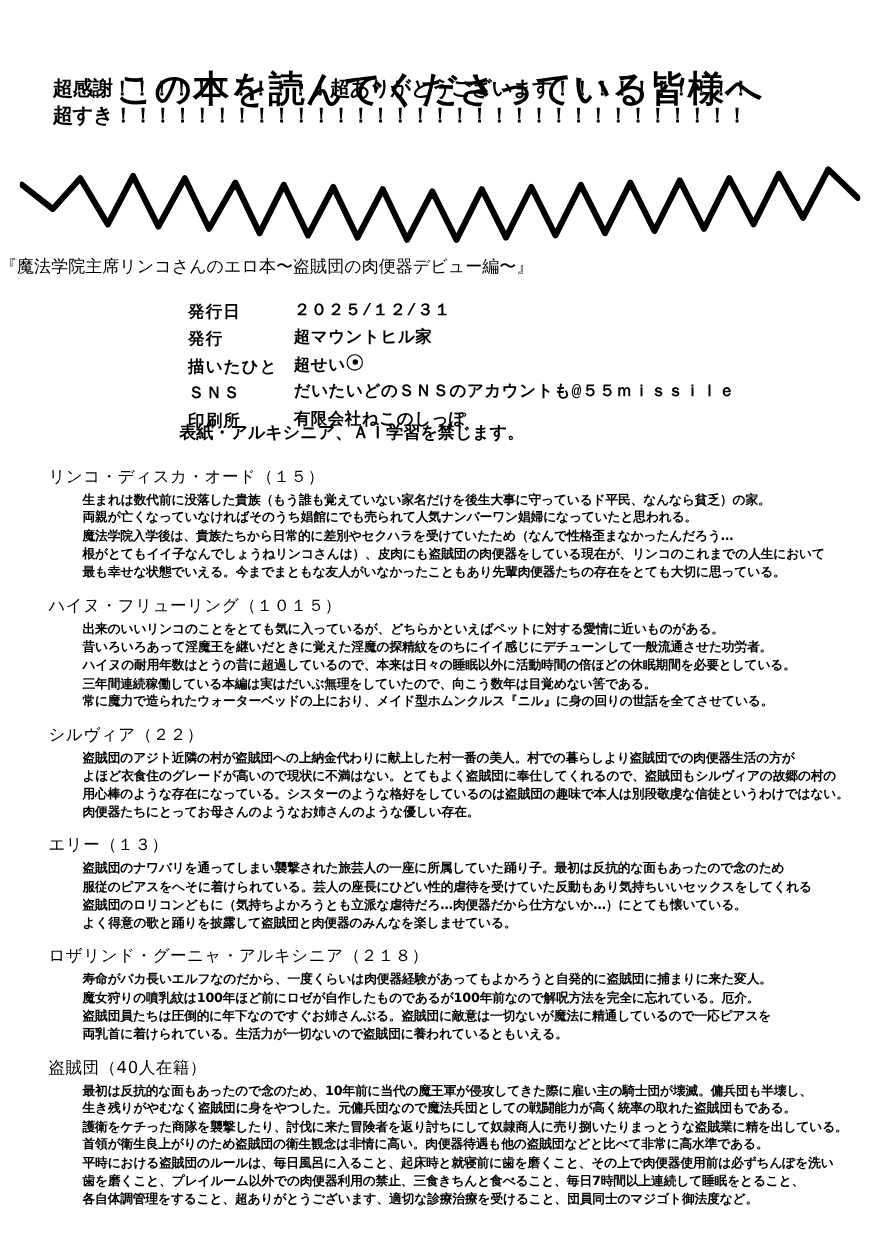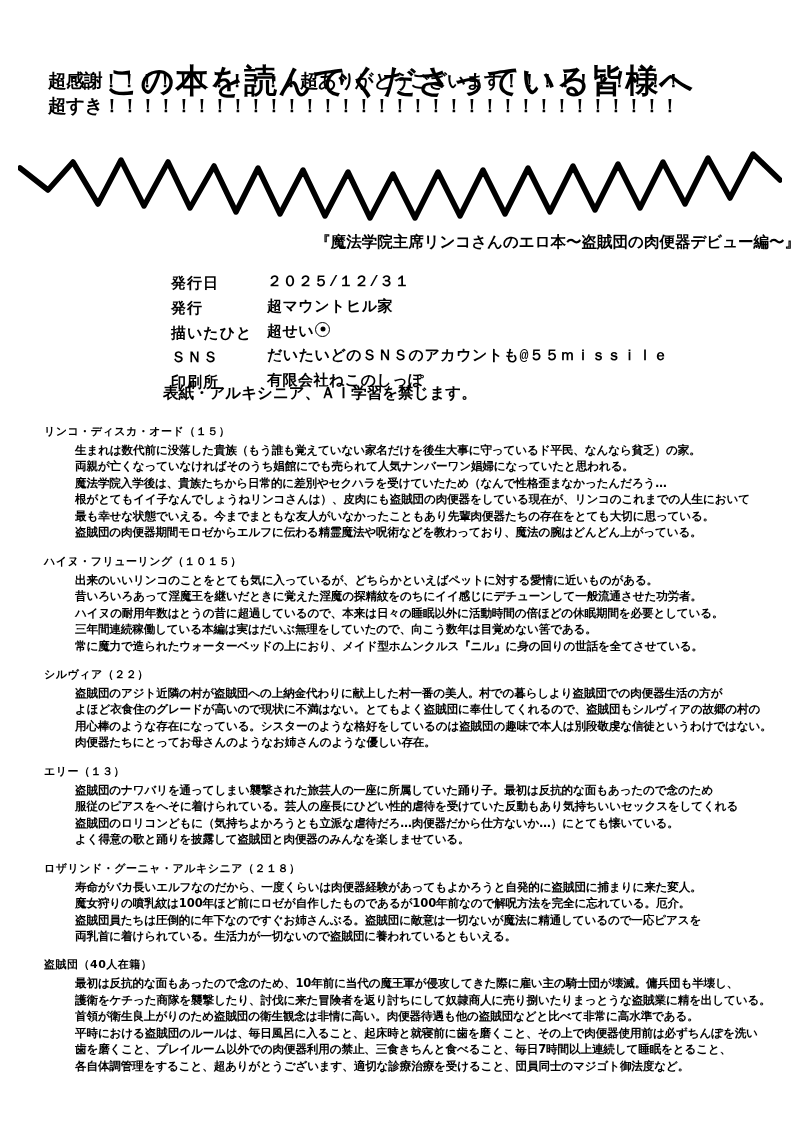--- a/index.html
+++ b/index.html
@@ -55,23 +55,23 @@
     width: 764px;
     height: 95px;
   }
 
   
   .book-title {
     position: absolute;
     top: 232px;
     left: 0;
     width: 800px;
-    text-align: right;
+    text-align: left;
     font-size: 15.5px;
-    font-weight: bold;
+    font-weight: normal;
     letter-spacing: 0px;
     white-space: nowrap;
   }
 
   
   .colophon {
     position: absolute;
     top: 272px;
     left: 148px;
     font-size: 15px;
@@ -131,22 +131,22 @@
   .profiles {
     position: absolute;
     top: 424px;
     left: 44px;
     width: 716px;
   }
   .profile {
     margin-bottom: 13px;
   }
   .profile-name {
-    font-size: 11px;
-    font-weight: bold;
+    font-size: 15px;
+    font-weight: normal;
     letter-spacing: 0.5px;
     margin-bottom: 3px;
     white-space: nowrap;
   }
   .profile-body {
     font-size: 11.6px;
     line-height: 1.42;
     letter-spacing: -0.15px;
     font-weight: bold;
   }
@@ -205,21 +205,20 @@
   <div class="profiles">
 
     <div class="profile">
       <div class="profile-name">リンコ・ディスカ・オード（１５）</div>
       <div class="profile-body">
         <div>生まれは数代前に没落した貴族（もう誰も覚えていない家名だけを後生大事に守っているド平民、なんなら貧乏）の家。</div>
         <div>両親が亡くなっていなければそのうち娼館にでも売られて人気ナンバーワン娼婦になっていたと思われる。</div>
         <div>魔法学院入学後は、貴族たちから日常的に差別やセクハラを受けていたため（なんで性格歪まなかったんだろう…</div>
         <div>根がとてもイイ子なんでしょうねリンコさんは）、皮肉にも盗賊団の肉便器をしている現在が、リンコのこれまでの人生において</div>
         <div>最も幸せな状態でいえる。今までまともな友人がいなかったこともあり先輩肉便器たちの存在をとても大切に思っている。</div>
-        <div>盗賊団の肉便器期間モロゼからエルフに伝わる精霊魔法や呪術などを教わっており、魔法の腕はどんどん上がっている。</div>
       </div>
     </div>
 
     <div class="profile">
       <div class="profile-name">ハイヌ・フリューリング（１０１５）</div>
       <div class="profile-body">
         <div>出来のいいリンコのことをとても気に入っているが、どちらかといえばペットに対する愛情に近いものがある。</div>
         <div>昔いろいろあって淫魔王を継いだときに覚えた淫魔の探精紋をのちにイイ感じにデチューンして一般流通させた功労者。</div>
         <div>ハイヌの耐用年数はとうの昔に超過しているので、本来は日々の睡眠以外に活動時間の倍ほどの休眠期間を必要としている。</div>
         <div>三年間連続稼働している本編は実はだいぶ無理をしていたので、向こう数年は目覚めない筈である。</div>
@@ -254,20 +253,21 @@
         <div>魔女狩りの噴乳紋は100年ほど前にロゼが自作したものであるが100年前なので解呪方法を完全に忘れている。厄介。</div>
         <div>盗賊団員たちは圧倒的に年下なのですぐお姉さんぶる。盗賊団に敵意は一切ないが魔法に精通しているので一応ピアスを</div>
         <div>両乳首に着けられている。生活力が一切ないので盗賊団に養われているともいえる。</div>
       </div>
     </div>
 
     <div class="profile">
       <div class="profile-name">盗賊団（40人在籍）</div>
       <div class="profile-body">
         <div>最初は反抗的な面もあったので念のため、10年前に当代の魔王軍が侵攻してきた際に雇い主の騎士団が壊滅。傭兵団も半壊し、</div>
+        <div>生き残りがやむなく盗賊団に身をやつした。元傭兵団なので魔法兵団としての戦闘能力が高く統率の取れた盗賊団もである。</div>
         <div>護衛をケチった商隊を襲撃したり、討伐に来た冒険者を返り討ちにして奴隷商人に売り捌いたりまっとうな盗賊業に精を出している。</div>
         <div>首領が衛生良上がりのため盗賊団の衛生観念は非情に高い。肉便器待遇も他の盗賊団などと比べて非常に高水準である。</div>
         <div>平時における盗賊団のルールは、毎日風呂に入ること、起床時と就寝前に歯を磨くこと、その上で肉便器使用前は必ずちんぽを洗い</div>
         <div>歯を磨くこと、プレイルーム以外での肉便器利用の禁止、三食きちんと食べること、毎日7時間以上連続して睡眠をとること、</div>
         <div>各自体調管理をすること、超ありがとうございます、適切な診療治療を受けること、団員同士のマジゴト御法度など。</div>
       </div>
     </div>
 
   </div>
 </div>

